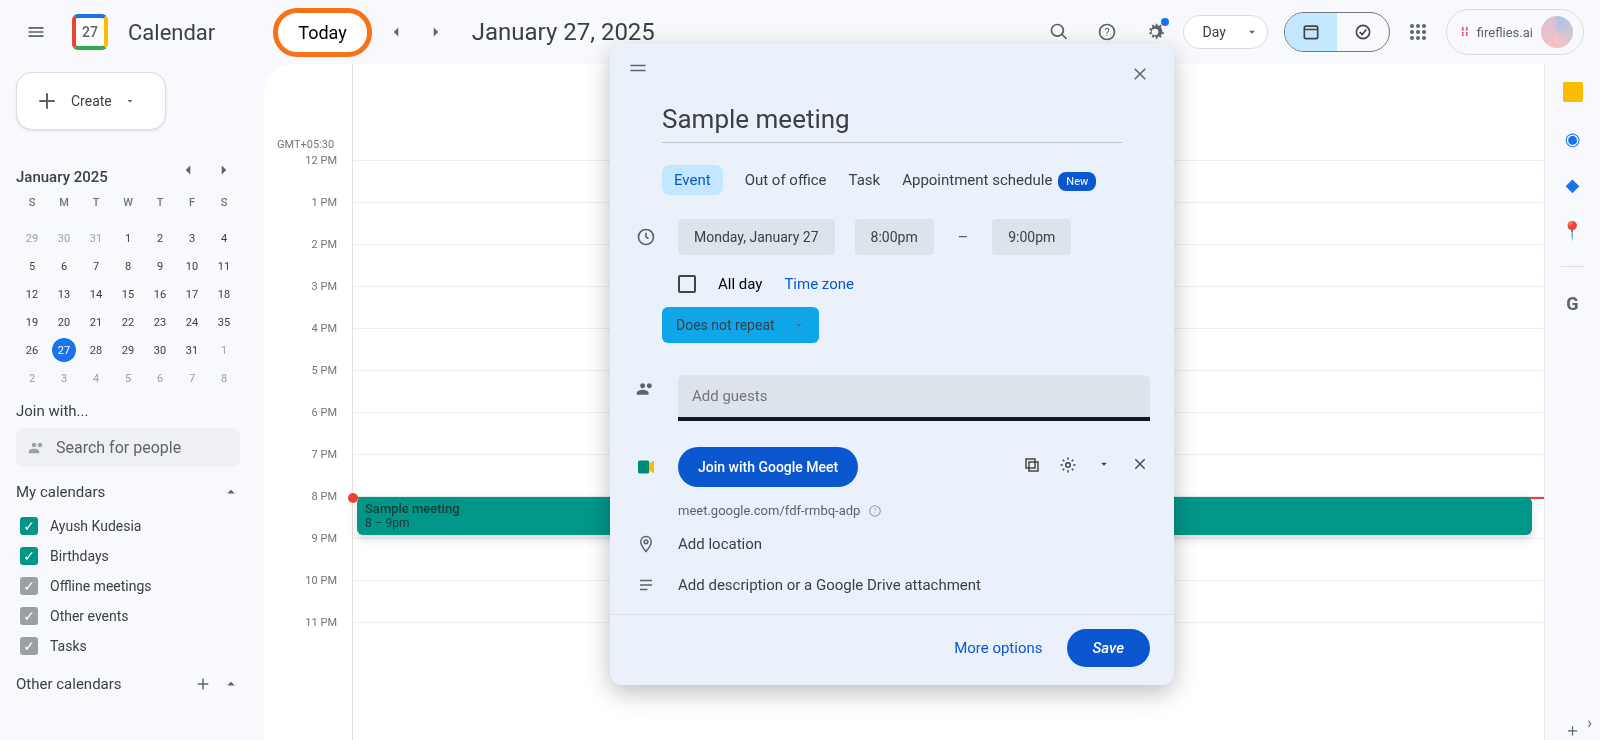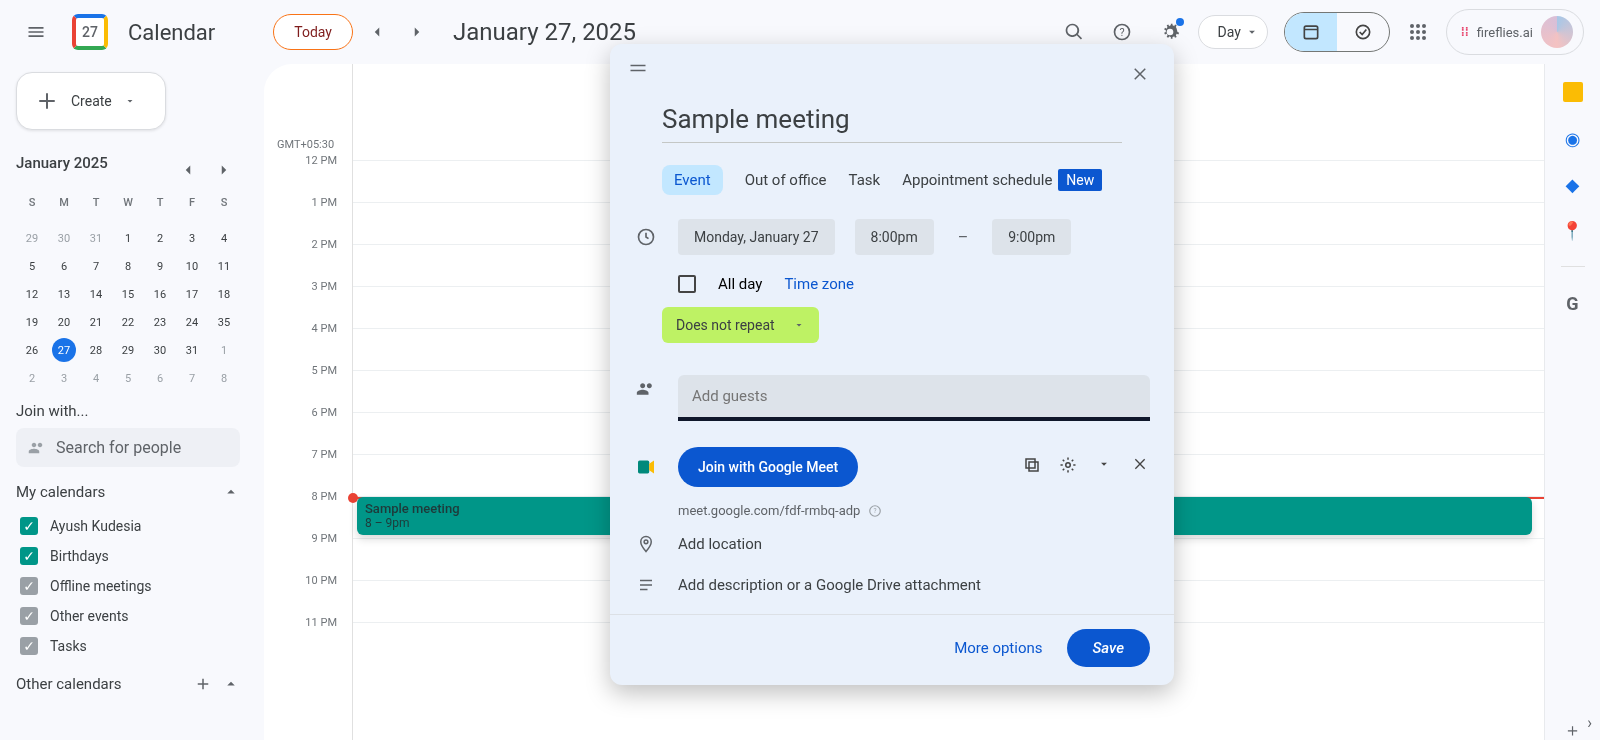--- a/index.html
+++ b/index.html
@@ -2,39 +2,39 @@
 <html><head>
 <meta charset="utf-8">
 <style>
 * { box-sizing: border-box; margin: 0; padding: 0; font-family: 'Google Sans', Roboto, Arial, sans-serif; }
 body { background: #f8f9fd; width: 1600px; height: 740px; overflow: hidden; position: relative; }
 .header { display: flex; align-items: center; height: 64px; padding: 0 16px; gap: 8px; }
 .menu-icon, .icon-btn { width: 40px; height: 40px; display: flex; align-items: center; justify-content: center; border-radius: 50%; cursor: pointer; color: #5f6368; }
 .logo-box { width: 36px; height: 36px; position: relative; margin-left: 8px; }
 .logo-cal { width: 36px; height: 36px; background: #fff; border: 4px solid #1a73e8; border-right-color: #fbbc04; border-bottom-color: #34a853; border-left-color: #ea4335; border-radius: 6px; display: flex; align-items: center; justify-content: center; font-weight: 500; color: #5f6368; font-size: 14px; }
 .app-title { font-size: 22px; color: #3c4043; margin-left: 12px; }
-.today-btn { border: 1px solid #f97316; background: #fff; border-radius: 24px; padding: 9px 20px; font-size: 14px; color: #7f1d1d; margin-left: 50px; cursor: pointer; }
+.today-btn { border: 5px solid #f97316; background: #fff; border-radius: 24px; padding: 9px 20px; font-size: 18px; color: #000000; margin-left: 50px; cursor: pointer; }
 .nav-chevron { width: 32px; height: 32px; display:flex; align-items:center; justify-content:center; color:#5f6368; cursor:pointer; border-radius:50%; }
 .date-heading { font-size: 24px; color: #3c4043; margin-left: 12px; text-align: center; }
 .spacer { flex: 1; }
 .settings-wrap { position: relative; }
 .settings-dot { position:absolute; top:6px; right:6px; width:8px; height:8px; background:#1a73e8; border-radius:50%; }
-.view-dd { border:1px solid #dadce0; background:#fff; border-radius:24px; padding:8px 8px 8px 18px; display:flex; align-items:center; gap:4px; font-size:14px; color:#3c4043; cursor:pointer; }
+.view-dd { border:1px solid #dadce0; background:#fff; border-radius:24px; padding:8px 8px 8px 18px; display:flex; align-items:center; gap:19px; font-size:14px; color:#3c4043; cursor:pointer; }
 .view-toggle { display:flex; border:1px solid #747775; border-radius:24px; overflow:hidden; margin-left:8px; }
 .view-toggle > div { padding:9px 16px; display:flex; align-items:center; cursor:pointer; }
 .vt-active { background:#c2e7ff; }
 .apps-grid { width:40px; height:40px; display:flex; align-items:center; justify-content:center; cursor:pointer;}
 .ext-btn { border:1px solid #dadce0; border-radius:24px; padding:6px 10px 6px 14px; display:flex; align-items:center; gap:8px; font-size:13px; color:#5f6368; cursor:pointer; }
 .avatar { width:32px; height:32px; border-radius:50%; background: conic-gradient(#a7c7e7, #f4c2c2, #d8bfd8); }
 
 .main { display:flex; height: calc(740px - 64px); }
 .sidebar { width: 256px; padding: 0 12px; }
 .create-btn { display:flex; align-items:center; gap:12px; background:#fff; border:1px solid #dadce0; border-radius:16px; padding:16px 18px; box-shadow:0 1px 3px rgba(0,0,0,0.1); cursor:pointer; width:150px; margin:8px 4px 24px 4px; color:#3c4043; font-size:14px;}
 .mini-cal { padding: 0 4px; }
-.mini-header { display:flex; align-items:flex-start; justify-content:space-between; margin-bottom:10px; }
+.mini-header { display:flex; align-items:flex-end; justify-content:space-between; margin-bottom:10px; }
 .mini-month { font-size:15px; color:#3c4043; font-weight:500; }
 .mini-nav { display:flex; gap:4px; }
 .mini-grid { display:grid; grid-template-columns: repeat(7, 32px); grid-auto-rows:28px; justify-content:space-between; font-size:11px; text-align:center; color:#3c4043;}
 .mini-grid .dow { color:#70757a; font-weight:500;}
 .mini-grid .cell { display:flex; align-items:center; justify-content:center; cursor:pointer; border-radius:50%; width:24px; height:24px; margin:auto;}
 .mini-grid .muted { color:#9aa0a6;}
 .mini-grid .today { background:#1a73e8; color:#fff;}
 .meet-with { color:#3c4043; font-size:15px; margin:10px 4px 8px; }
 .people-search { background:#eef0f5; border-radius:8px; display:flex; align-items:center; gap:10px; padding:10px 12px; color:#5f6368; margin:0 4px 16px;}
 .cal-section { padding: 0 4px;}
@@ -59,29 +59,29 @@
 
 .rs-panel { width:56px; border-left:1px solid #e8eaed; display:flex; flex-direction:column; align-items:center; padding-top:18px; gap:26px; color:#5f6368;}
 .rs-icon { width:20px; height:20px; display:flex; align-items:center; justify-content:center; cursor:pointer; font-size:18px;}
 
 .popup { position:absolute; left:610px; top:44px; width:564px; background:#eaf1fb; border-radius:12px; box-shadow:0 8px 24px rgba(0,0,0,0.25); padding-bottom:18px;}
 .popup-top { display:flex; justify-content:space-between; padding:14px 18px 0;}
 .popup-handle { width:24px; height:24px; color:#5f6368; cursor:grab;}
 .title-input { margin:10px 52px 0 52px; font-size:26px; color:#3c4043; border:none; background:transparent; border-bottom:1px solid #c4c7c5; padding:4px 0 8px; width:calc(100% - 104px);}
 .tabs { display:flex; gap:22px; margin:22px 0 18px 52px; align-items:center; font-size:15px; color:#3c4043;}
 .tab-active { background:#c2e7ff; color:#0b57d0; padding:6px 12px; border-radius:8px;}
-.badge-new { background:#0b57d0; color:#fff; font-size:14px; padding:3px 8px; border-radius:2px; margin-left:6px;}
+.badge-new { background:#0b57d0; color:#fff; font-size:11px; padding:3px 8px; border-radius:8px; margin-left:6px;}
 .row { display:flex; align-items:center; padding:6px 24px; gap:20px;}
 .row-icon { width:24px; color:#5f6368; display:flex; justify-content:center;}
 .chip { background:#dde3ea; padding:10px 16px; border-radius:4px; color:#3c4043; font-size:14px; cursor:pointer;}
 .dash { color:#5f6368; padding:0 4px;}
 .allday-row { display:flex; align-items:center; gap:22px; margin:14px 0 14px 68px; font-size:15px;}
 .allday-chk { width:18px; height:18px; border:2px solid #444; border-radius:2px;}
 .tz-link { color:#0b57d0; cursor:pointer;}
-.repeat-chip { background:#bef264; padding:10px 14px; border-radius:6px; display:inline-flex; align-items:center; gap:18px; margin-left:52px; font-size:14px; color:#3c4043; cursor:pointer;}
+.repeat-chip { background:#0ea5e9; padding:10px 14px; border-radius:6px; display:inline-flex; align-items:center; gap:18px; margin-left:52px; font-size:14px; color:#3c4043; cursor:pointer;}
 .guests-input { margin:18px 0 0 0; flex:1; background:#dde3ea; border:none; border-bottom:4px solid #0f172a; padding:12px 14px; border-radius:6px 6px 0 0; font-size:15px; color:#5f6368; outline:none;}
 .meet-btn { background:#0b57d0; color:#fff; border:none; padding:12px 20px; border-radius:24px; font-size:14px; font-weight:500; cursor:pointer;}
 .meet-icons { display:flex; gap:16px; margin-left:auto; color:#444;}
 .meet-icons span { cursor:pointer; width:20px; text-align:center;}
 .meet-link { font-size:13px; color:#5f6368; margin:10px 0 4px 68px; display:flex; align-items:center; gap:8px;}
 .placeholder-text { color:#3c4043; font-size:15px; cursor:pointer;}
 .popup-footer { display:flex; justify-content:flex-end; align-items:center; gap:24px; padding:14px 24px 0; border-top:1px solid #dce0e5; margin-top:14px;}
 .more-opts { color:#0b57d0; font-size:15px; cursor:pointer;}
 .save-btn { background:#0b57d0; color:#fff; border:none; padding:10px 26px; border-radius:24px; font-size:15px; font-weight:500; cursor:pointer;font-style:italic;}
 .chev-svg{width:18px;height:18px;}

